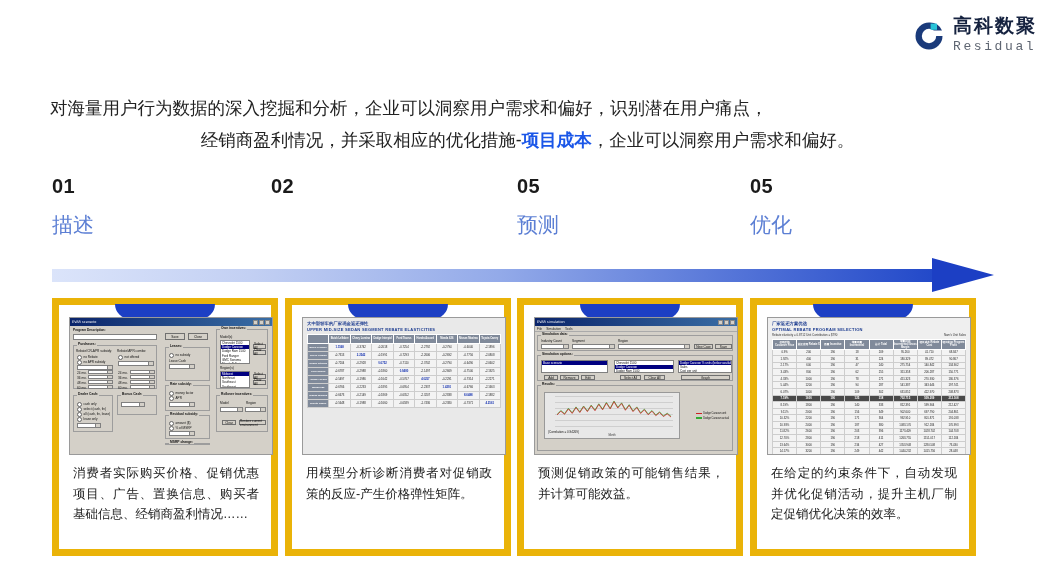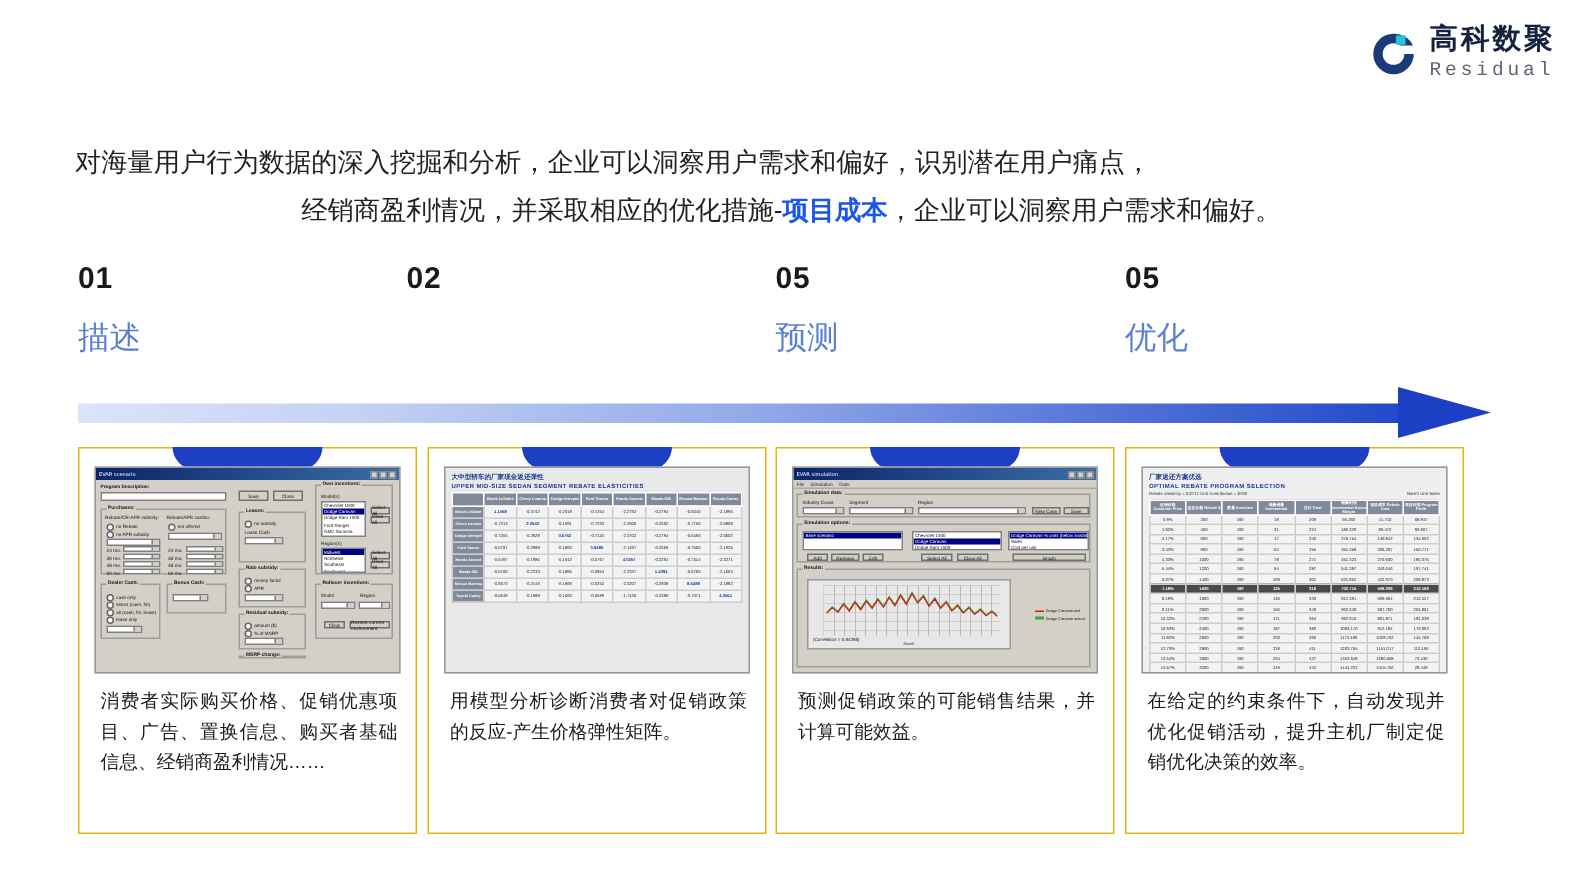--- a/index.html
+++ b/index.html
@@ -40,21 +40,21 @@
   .arrow-wrap { position: absolute; left: 52px; top: 258px; width: 950px; height: 34px; }
   .arrow-shaft { position: absolute; left: 0; top: 11px; width: 895px; height: 13px;
     background: linear-gradient(to right, #dbe4fa 0%, #c3d0f3 22%, #93aae9 50%, #5575d8 76%, #1f46c8 100%); }
   .arrow-head { position: absolute; left: 880px; top: 0; width: 0; height: 0;
     border-top: 17px solid transparent; border-bottom: 17px solid transparent;
     border-left: 62px solid #1c3fc4; }
 
   
   .cards { position: absolute; left: 0; top: 298px; width: 1051px; height: 262px; }
   .card { position: absolute; top: 0; width: 226px; height: 258px;
-    background: #ffffff; border: 1px solid #eab308; }
+    background: #ffffff; border: 7px solid #eab308; }
   .card-tab { position: absolute; left: 50%; transform: translateX(-50%); top: -1px;
     width: 100px; height: 15px; background: #1c3fc4; border-radius: 0 0 30px 30px; }
   .card-shot { position: absolute; left: 10px; top: 12px; width: 204px; height: 138px;
     background: #c2c2c2; border: 1px solid #9a9a9a; overflow: hidden; }
   .card-caption { position: absolute; left: 14px; right: 12px; top: 158px;
     font-size: 12.5px; color: #1b1b1b; line-height: 20.5px; text-align: justify; }
 
   
   .win { position: absolute; inset: 0; background: #d4d0c8; }
   .win-title { height: 8px; background: linear-gradient(to right,#0a246a,#3a6ea5);

